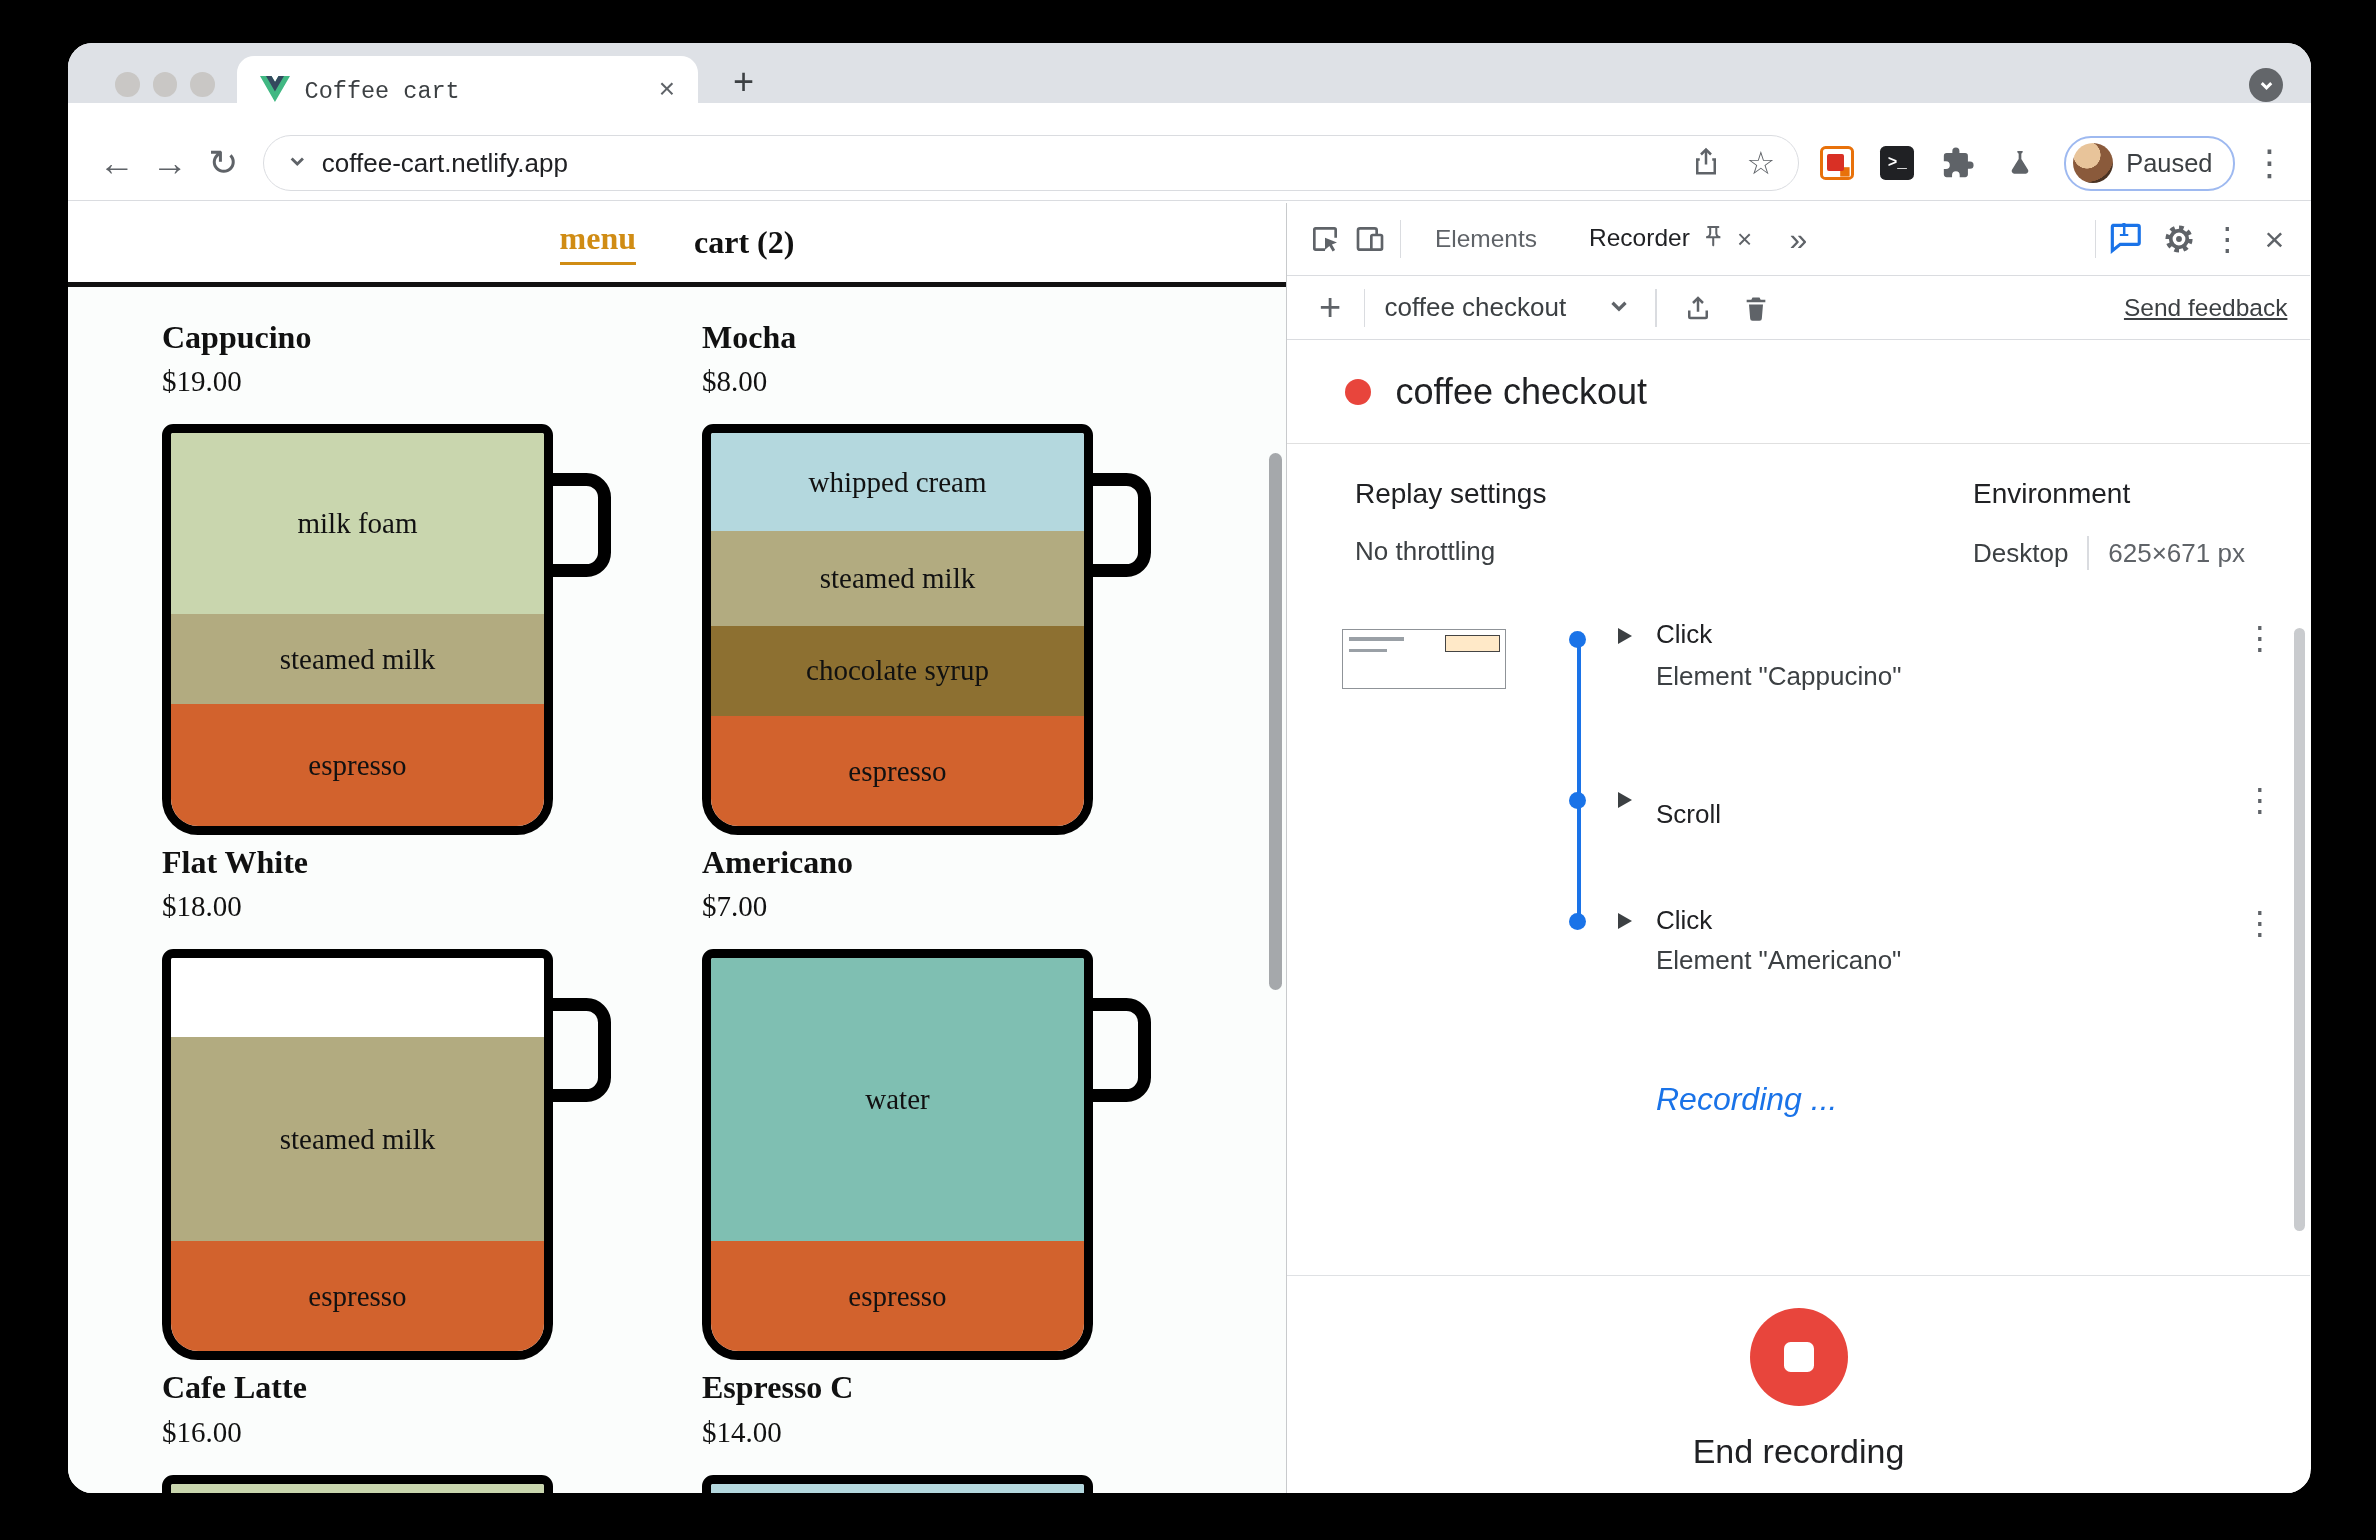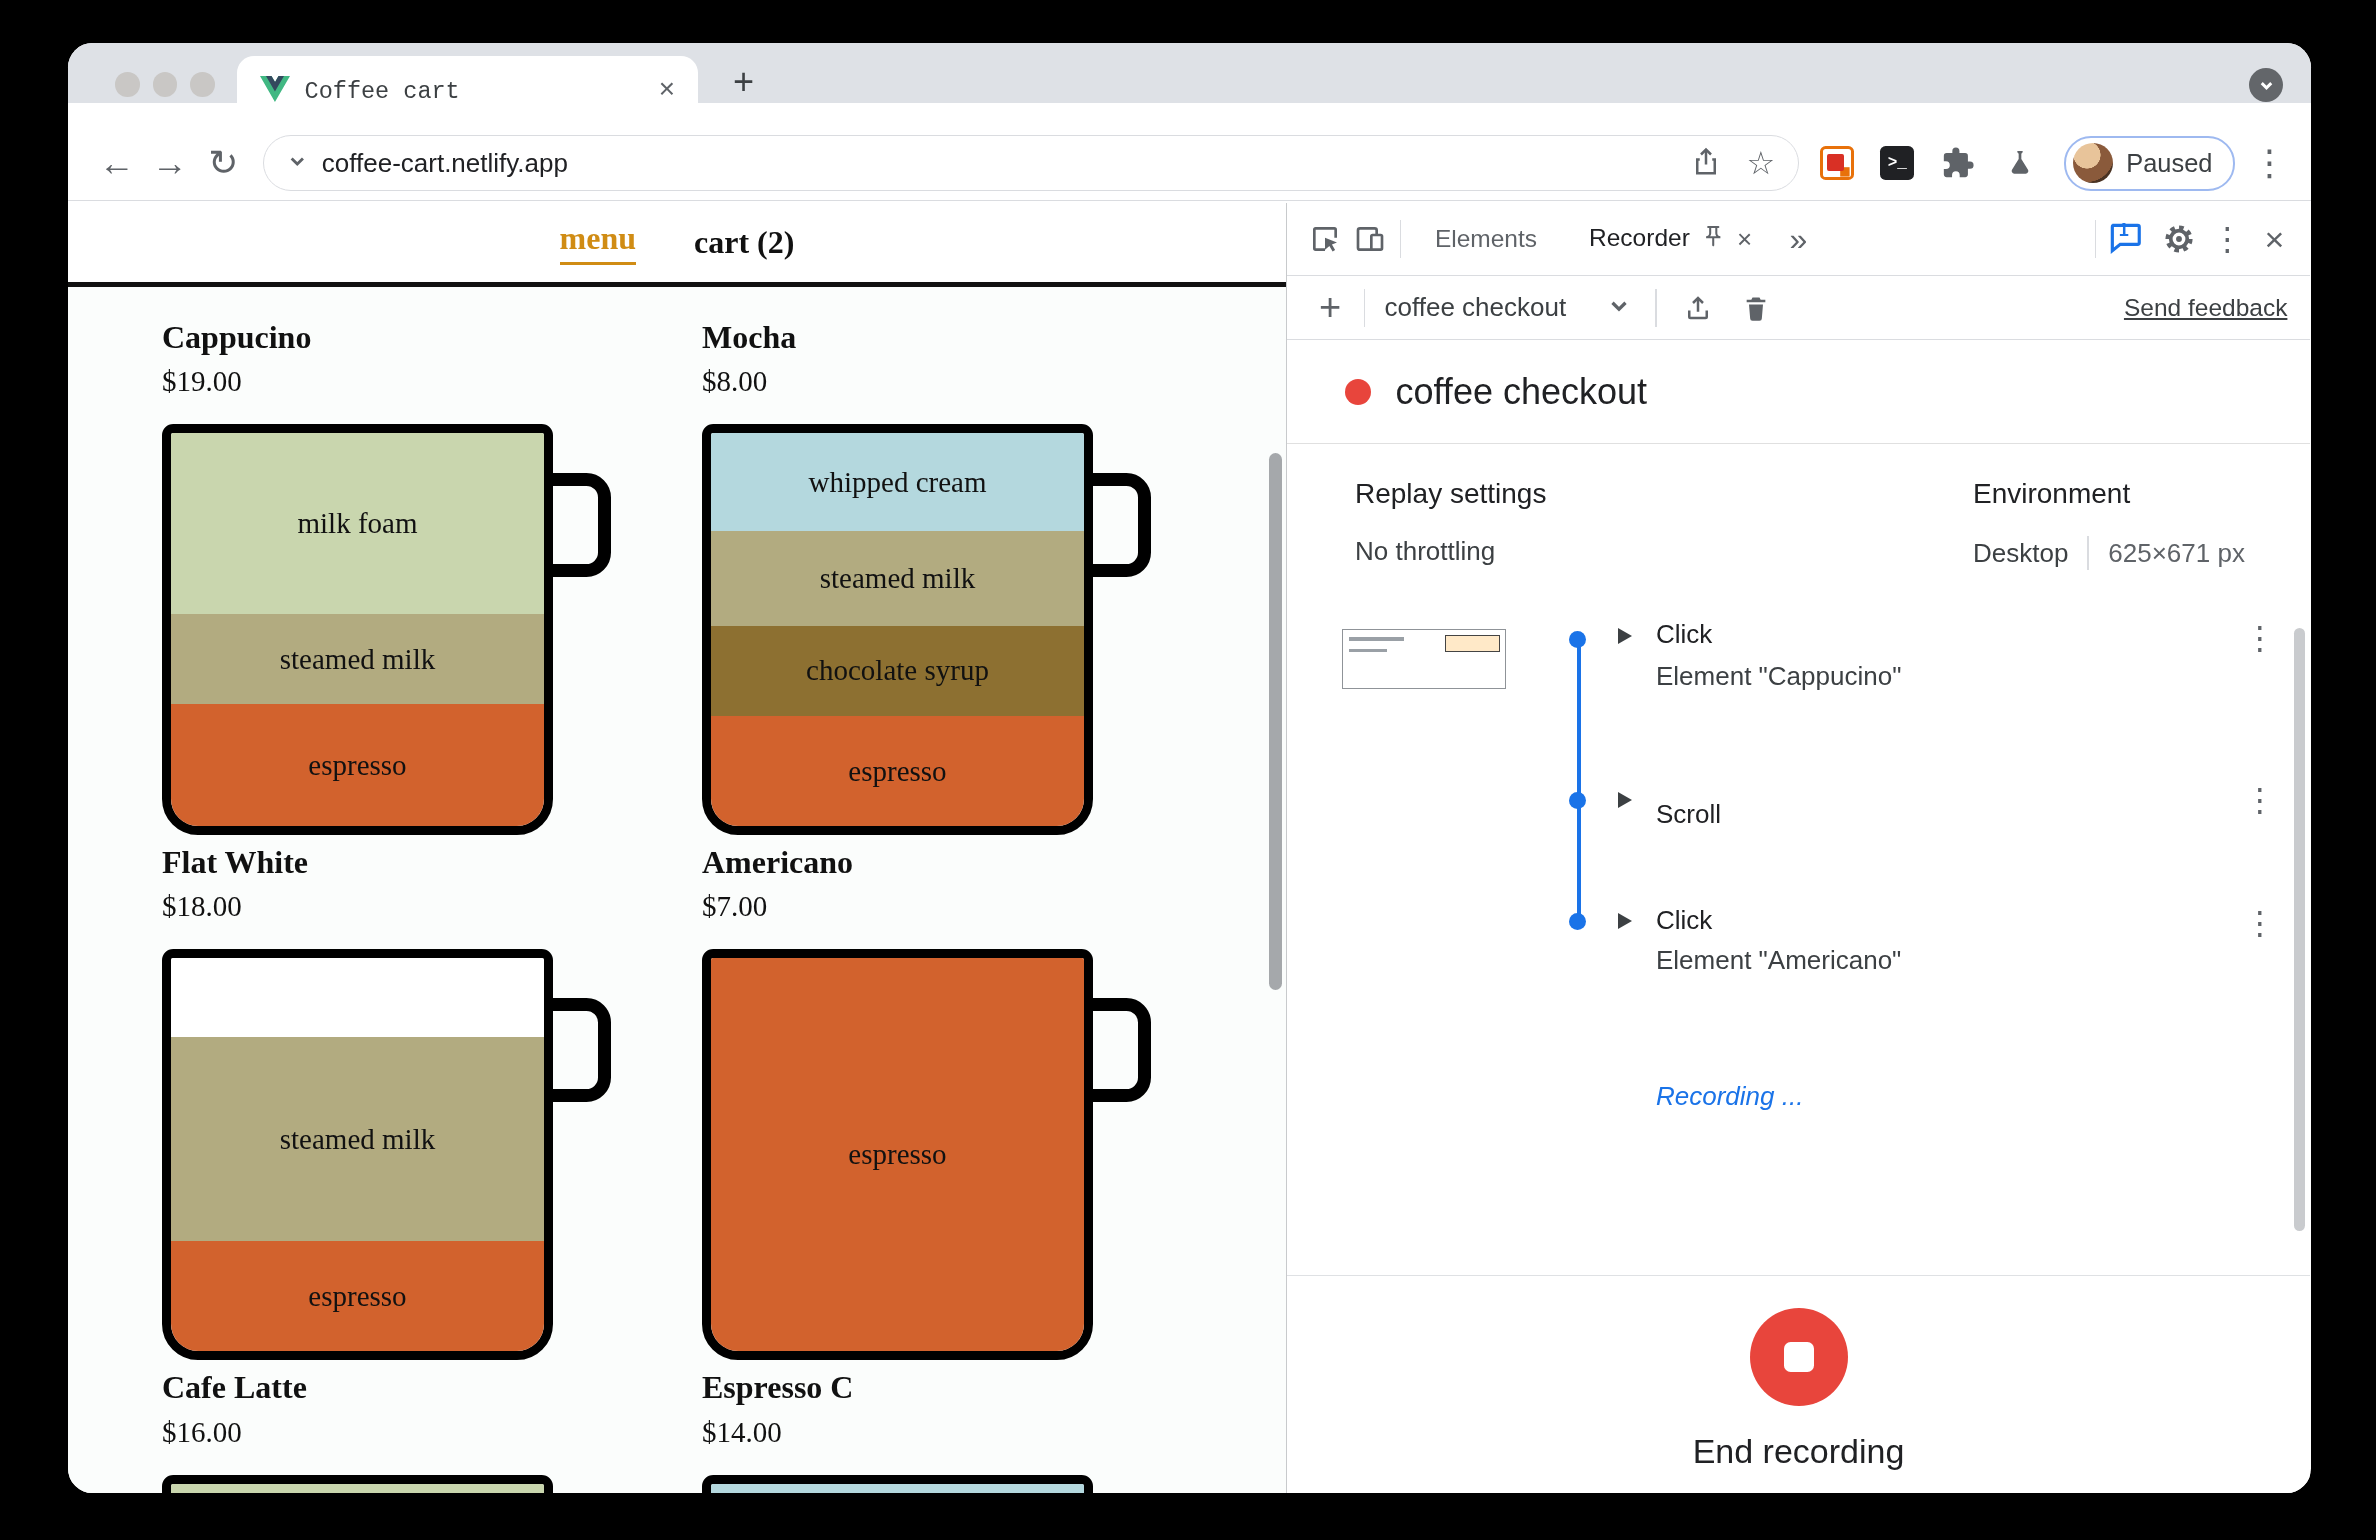--- a/index.html
+++ b/index.html
@@ -116,21 +116,21 @@
   .thumb-line.l2 { left:5.6px; top:19px; width:38px; }
   .thumb-chip { position:absolute; right:4.7px; top:5.6px; width:55px; height:17px; background:#ffe9c8;
                 border:1.9px solid #444; }
   .timeline { position:absolute; left:290px; top:16px; width:3.8px; height:282px; background:#1a73e8; }
   .tl-dot { position:absolute; left:282px; width:17px; height:17px; border-radius:50%; background:#1a73e8; }
   .tri { position:absolute; width:0; height:0; border-left:14px solid #3c4043;
          border-top:8.5px solid transparent; border-bottom:8.5px solid transparent; }
   .step-action { position:absolute; left:369px; font-size:26px; color:#202124; }
   .step-detail { position:absolute; left:369px; font-size:26px; color:#3c4043; }
   .step-menu { position:absolute; left:957px; font-size:32px; color:#5f6368; }
-  .rec-status { position:absolute; left:369px; top:458px; font-size:26px; color:#1a73e8; font-style:italic; }
+  .rec-status { position:absolute; left:369px; top:458px; font-size:32px; color:#1a73e8; font-style:italic; }
   .steps-scrollbar { position:absolute; right:4.7px; top:4.7px; width:11.3px; height:603px;
                      background:#c9cbce; border-radius:5.6px; }
 
   .dt-end { height:220px; border-top:1.9px solid #dfe1e4; display:flex; flex-direction:column;
             align-items:center; padding-top:32px; }
   .stop-btn { width:98px; height:98px; border-radius:50%; background:#e8453c;
               display:flex; align-items:center; justify-content:center; }
   .stop-square { width:30px; height:30px; background:#fff; border-radius:6.6px; }
   .end-label { margin-top:26px; font-size:34px; color:#202124; }
 </style>
@@ -272,20 +272,23 @@
                   </div>
                 </div>
             </div>
           </div>
           <div class="item">
             <div class="item-name">Americano</div>
             <div class="item-price">$7.00</div>
             <div class="cup-wrap">
               <div class="cup-handle"></div>
               <div class="cup-body">
+                  <div class="cup-layer" style="flex-grow: 72; flex-basis: 0px; background: rgb(127, 191, 178);">
+                    <span>water</span>
+                  </div>
                   <div class="cup-layer" style="flex-grow: 28; flex-basis: 0px; background: rgb(210, 98, 45);">
                     <span>espresso</span>
                   </div>
                 </div>
             </div>
           </div>
           <div class="item">
             <div class="item-name">Cafe Latte</div>
             <div class="item-price">$16.00</div>
             <div class="cup-wrap">

